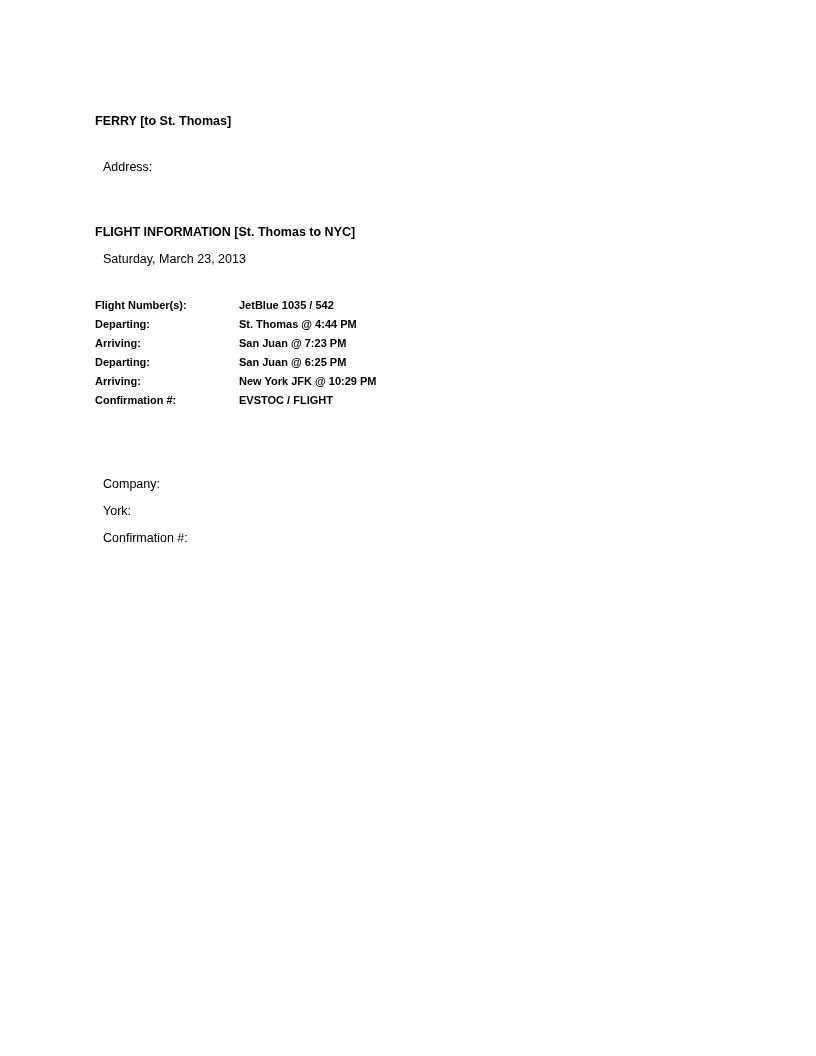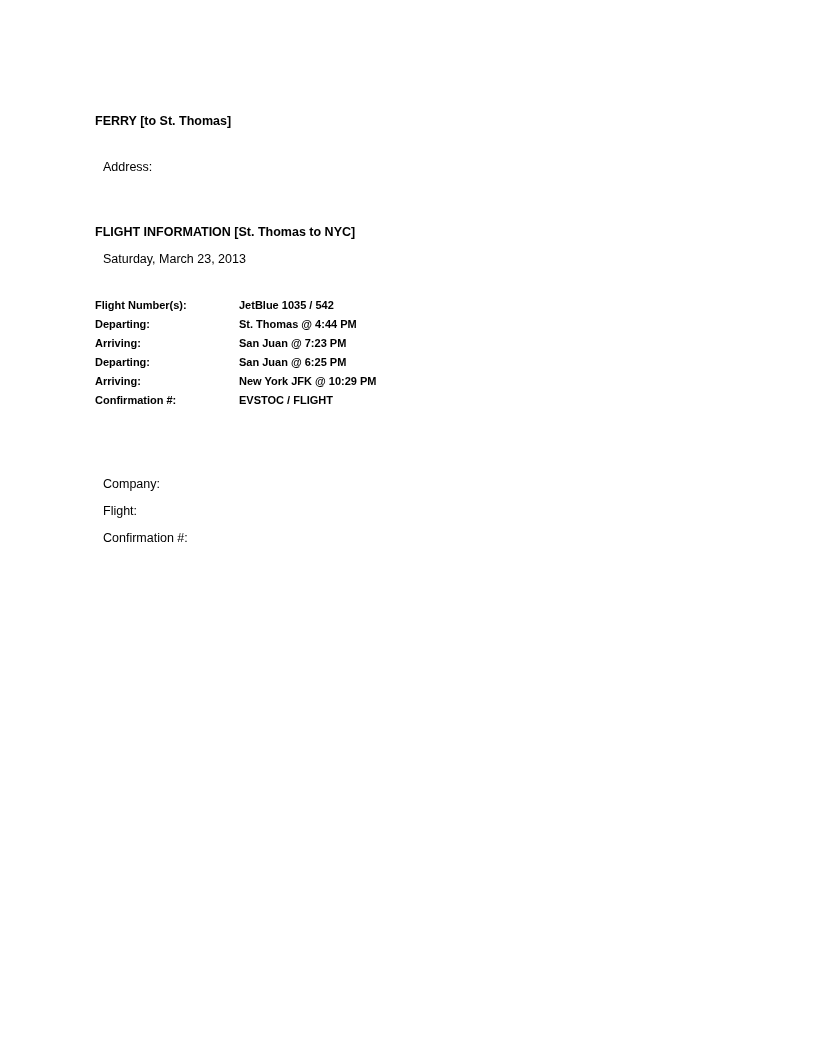--- a/index.html
+++ b/index.html
@@ -105,18 +105,18 @@
           </tr>
         </tbody>
       </table>
     </div>
 
     <div class="spacer-md"></div>
 
     <div>
       <div class="spacer-sm"></div>
       <p class="plain-line">Company:</p>
-      <p class="plain-line">Flight:</p>
+      <p class="plain-line">York:</p>
       <p class="plain-line">Confirmation #:</p>
     </div>
 
   </div>
 </div>
 
 </body></html>

